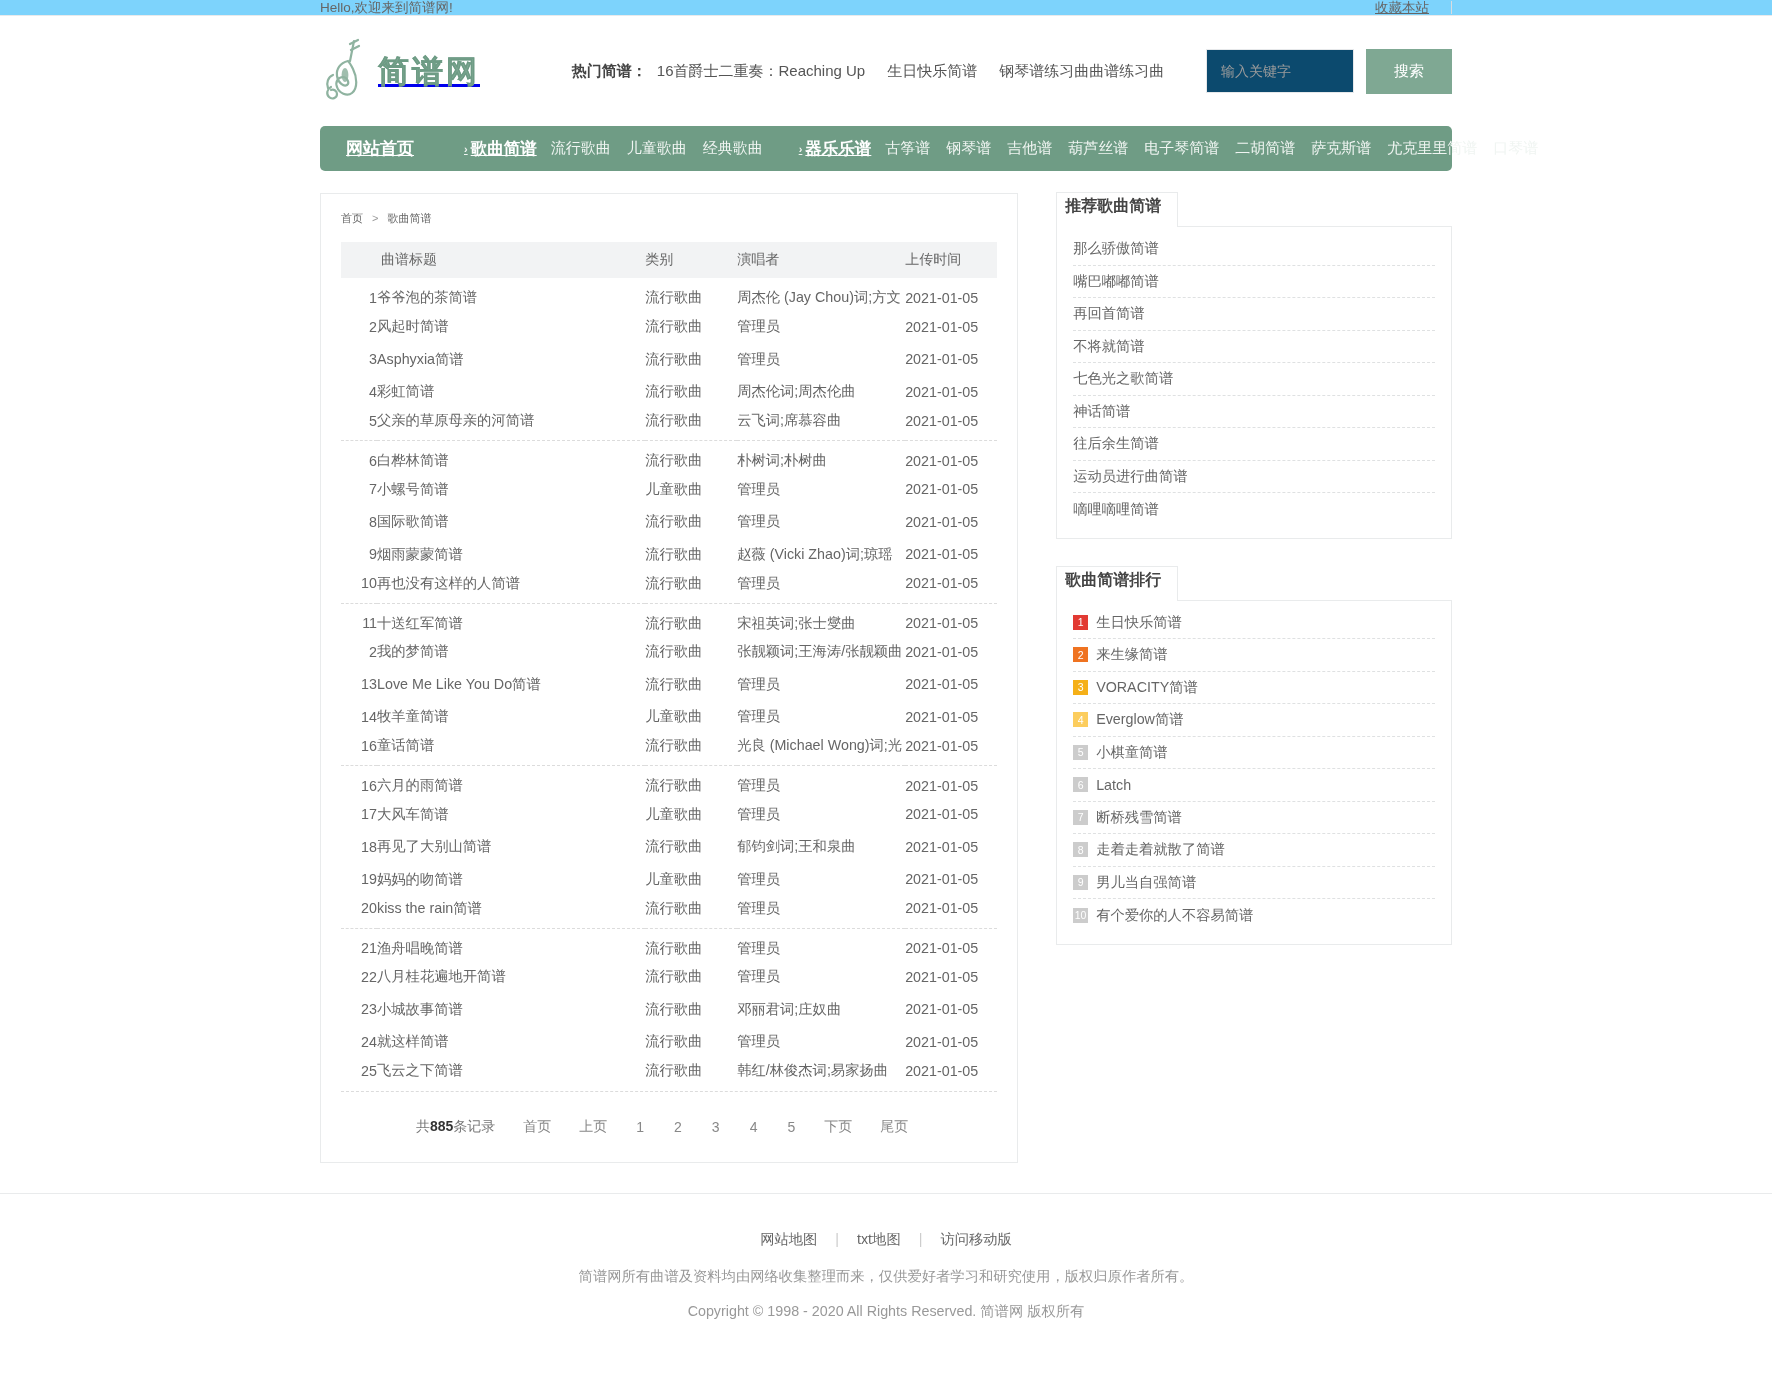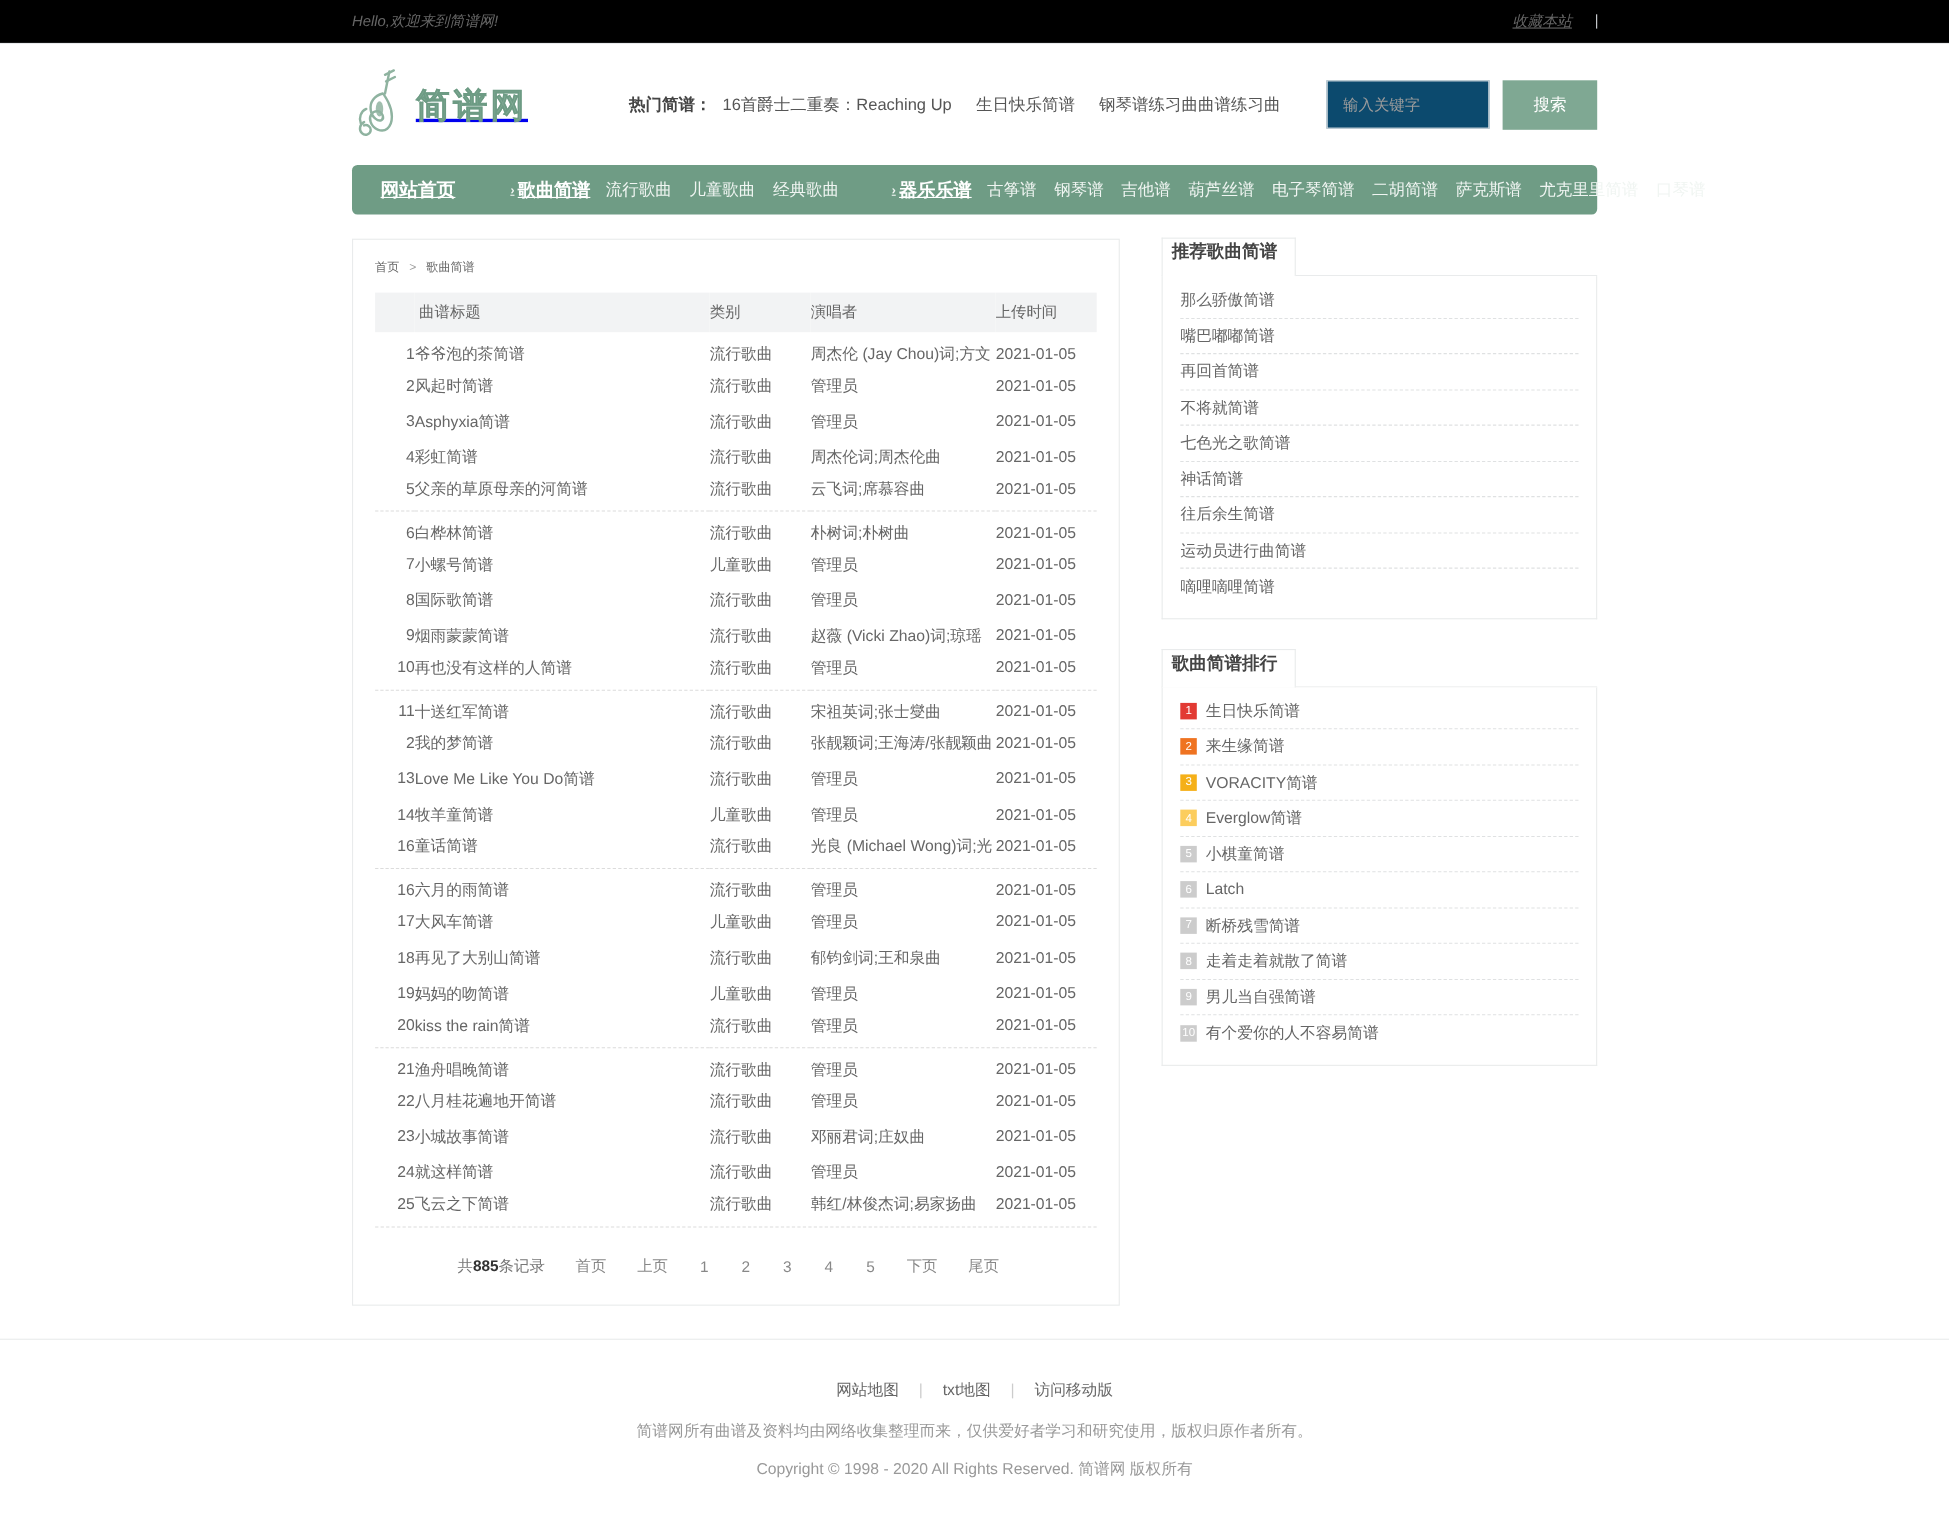--- a/index.html
+++ b/index.html
@@ -7,26 +7,25 @@
   html, body {
     width: 1772px;
     background: #ffffff;
     font-family: "Liberation Sans", "DejaVu Sans", sans-serif;
     color: #555;
   }
   body { -webkit-font-smoothing: antialiased; }
 
   
   .topbar {
-    height: 40px;
-    background: #000000;
+    height: 16px;
+    background: #7dd3fc;
     border-bottom: 1px solid #e8eaec;
     display: flex;
     align-items: center;
-    font-style: italic;
   }
   .topbar-inner {
     width: 1772px;
     padding: 0 320px 0 320px;
     display: flex;
     align-items: center;
     justify-content: space-between;
     font-size: 13.5px;
     color: #666;
   }
@@ -120,21 +119,21 @@
   .nav-head {
     font-weight: bold;
     font-size: 16.5px;
     color: #fff;
     margin-right: 14px;
     display: flex;
     align-items: center;
   }
   .nav-head .caret { font-size: 11px; margin-right: 3px; opacity: .9; }
   .nav-item { color: #f0f5f2; margin-right: 16px; text-decoration: none; font-size: 15px; }
-  .nav-item:last-child { margin-right: 16px; }
+  .nav-item:last-child { margin-right: 4px; }
 
   
   .container {
     width: 1772px;
     padding: 22px 320px 0 320px;
     display: flex;
     gap: 38px;
     align-items: flex-start;
   }
   .main-col {

